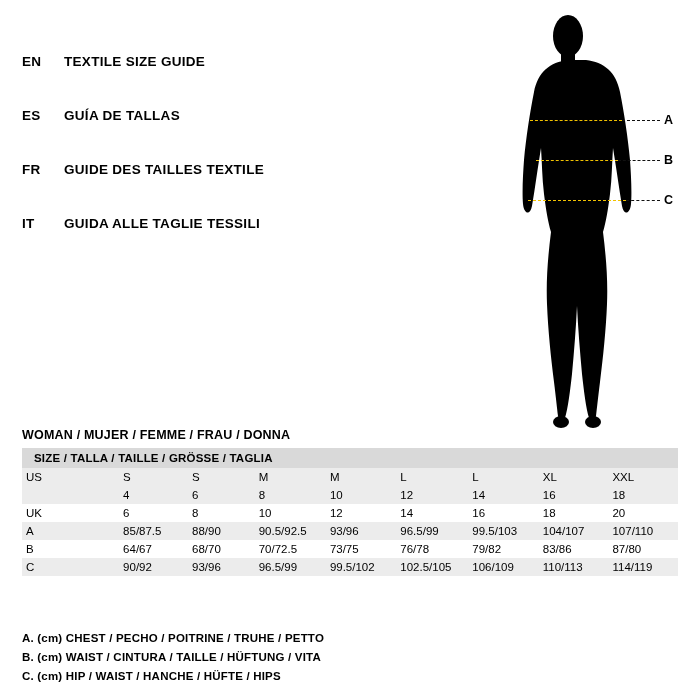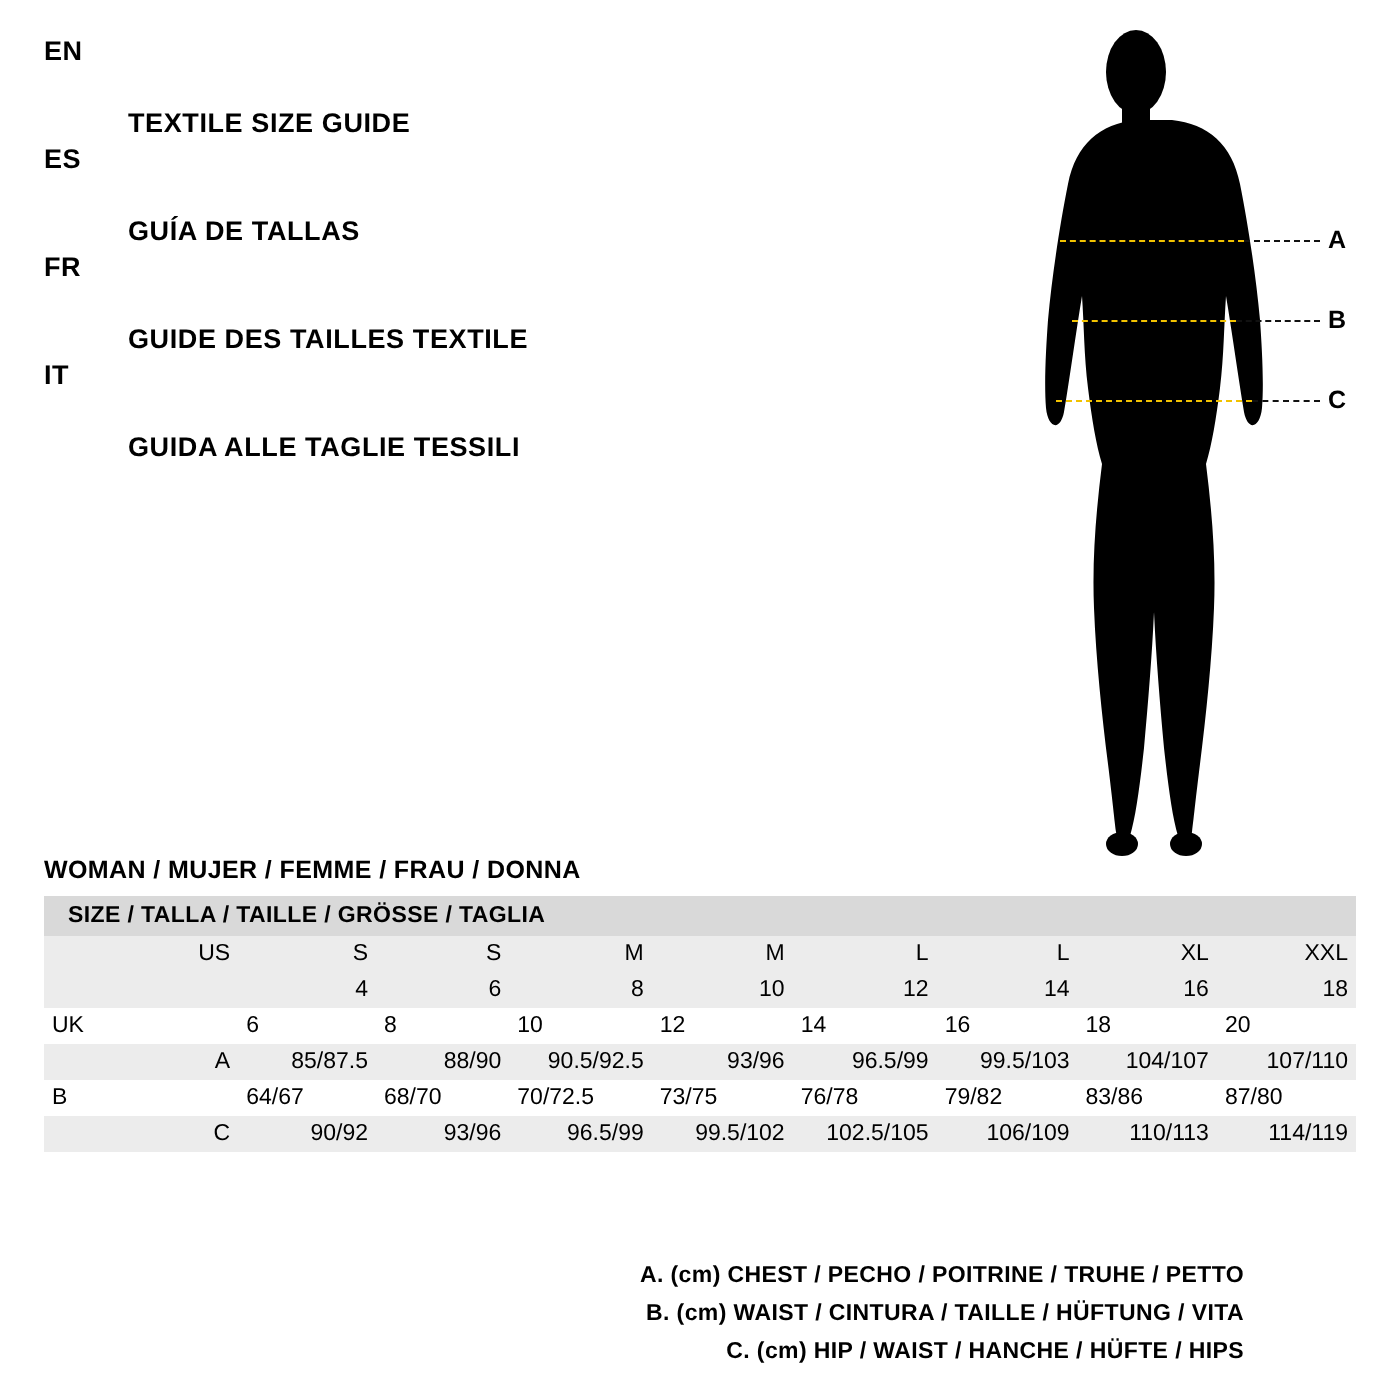--- a/index.html
+++ b/index.html
@@ -22,21 +22,21 @@
 
   
   .titles {
     position: absolute;
     left: 22px;
     top: 18px;
     width: 470px;
   }
   .title-row {
     display: flex;
-    align-items: flex-start;
+    align-items: flex-end;
     margin-bottom: 3px;
   }
   .lang-code {
     width: 42px;
     flex: 0 0 42px;
     font-size: 13.5px;
     font-weight: bold;
     letter-spacing: 0.3px;
   }
   .title-text {
@@ -99,21 +99,20 @@
   }
   tr.head-row td {
     background: #d9d9d9;
     font-weight: bold;
     font-size: 11.5px;
     letter-spacing: 0.2px;
     padding: 4px 12px;
   }
   tr.shade td {
     background: #ececec;
-    text-align: right;
   }
   tr.plain td {
     background: #ffffff;
   }
   td.label-col {
     width: 112px;
     padding-left: 6px;
   }
   td.val {
     width: 68px;
@@ -125,21 +124,20 @@
     position: absolute;
     left: 22px;
     top: 632px;
     width: 600px;
   }
   .legend div {
     font-size: 11.5px;
     font-weight: bold;
     letter-spacing: 0.2px;
     margin-bottom: 7px;
-    text-align: right;
   }
 </style>
 </head>
 <body>
 
 <div class="page">
 
   <div class="titles">
     <div class="title-row">
       <span class="lang-code">EN</span>

